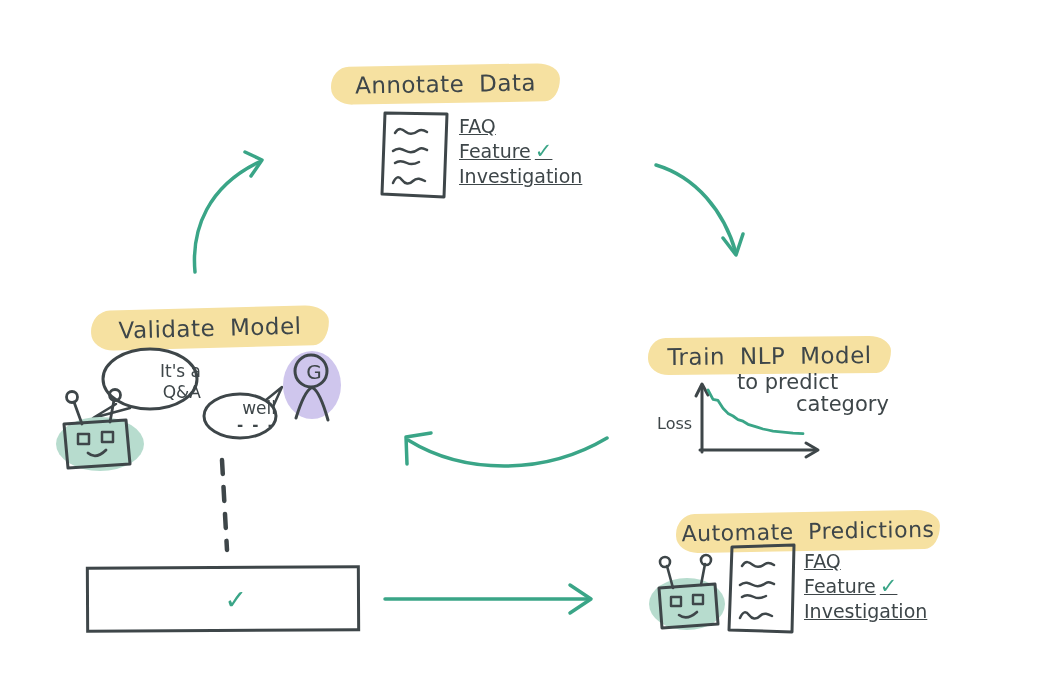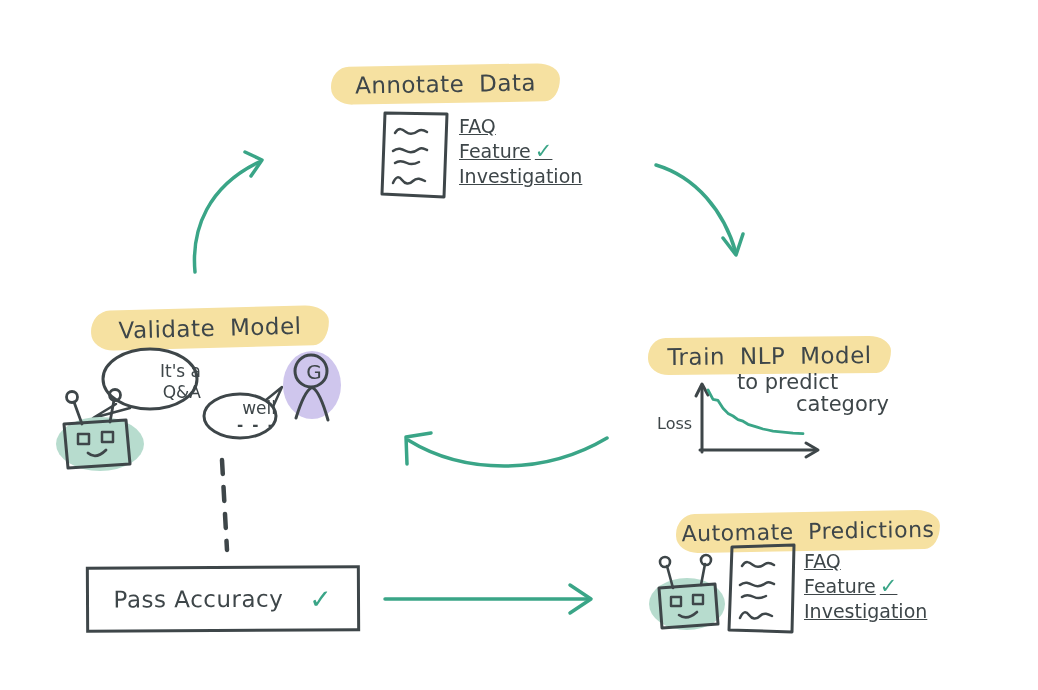--- a/index.html
+++ b/index.html
@@ -133,21 +133,20 @@
     <text x="34" y="31" text-anchor="middle" font-size="20" class="svg-text">G</text>
     <path class="ink-s" stroke-width="3" d="M16,70 Q24,44 31,40"></path>
     <path class="ink-s" stroke-width="3" d="M48,72 Q40,44 33,40"></path>
   </svg>
 
   <svg class="abs" style="left:214px;top:454px;" width="20" height="102" viewBox="0 0 20 102">
     <path class="ink-s" stroke-width="4.5" stroke-dasharray="14 13" d="M8,6 L13,96"></path>
   </svg>
 
   <div class="pass-box" style="left:86px;top:566px;width:268px;height:60px;">
-    <span>Pass Accuracy</span>
     <span class="check big">✓</span>
   </div>
 
   <div class="pill" style="left:676px;top:512px;width:264px;height:39px;font-size:22px;transform:rotate(-1deg);">Automate Predictions</div>
 
   <svg class="abs" style="left:645px;top:554px;" width="82" height="82" viewBox="0 0 82 82">
     <ellipse class="teal-f" cx="42" cy="50" rx="38" ry="26"></ellipse>
     <path class="ink-s" stroke-width="2.6" d="M28,34 L22,12"></path>
     <circle class="ink-s" stroke-width="2.6" cx="20" cy="8" r="5"></circle>
     <path class="ink-s" stroke-width="2.6" d="M56,31 L60,10"></path>

